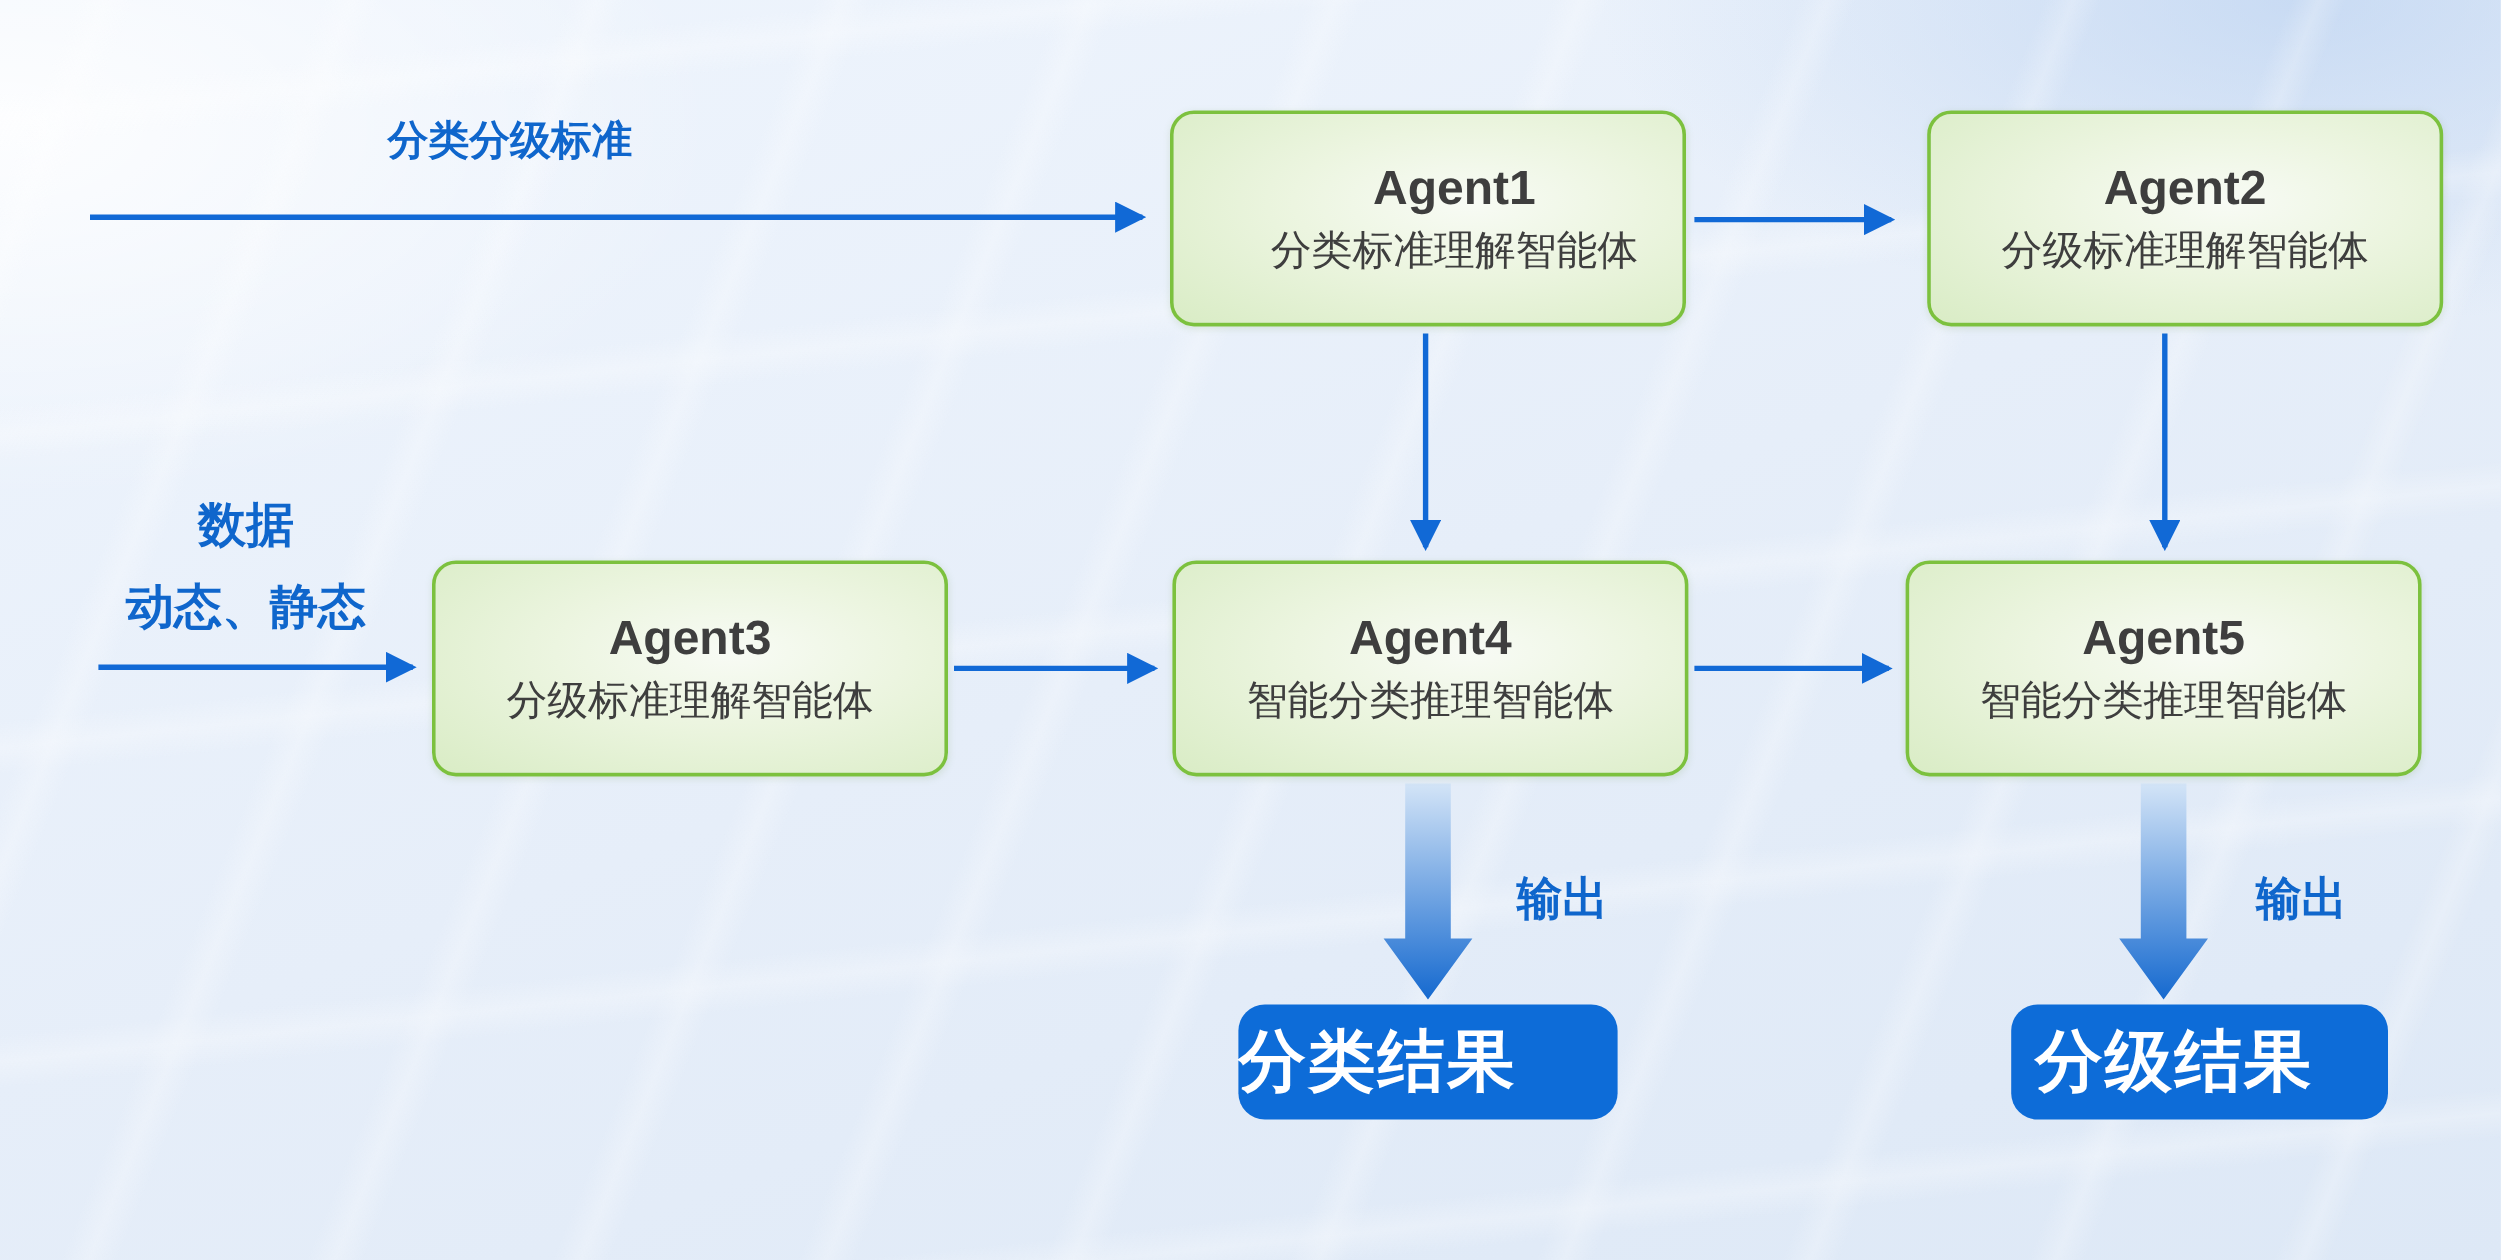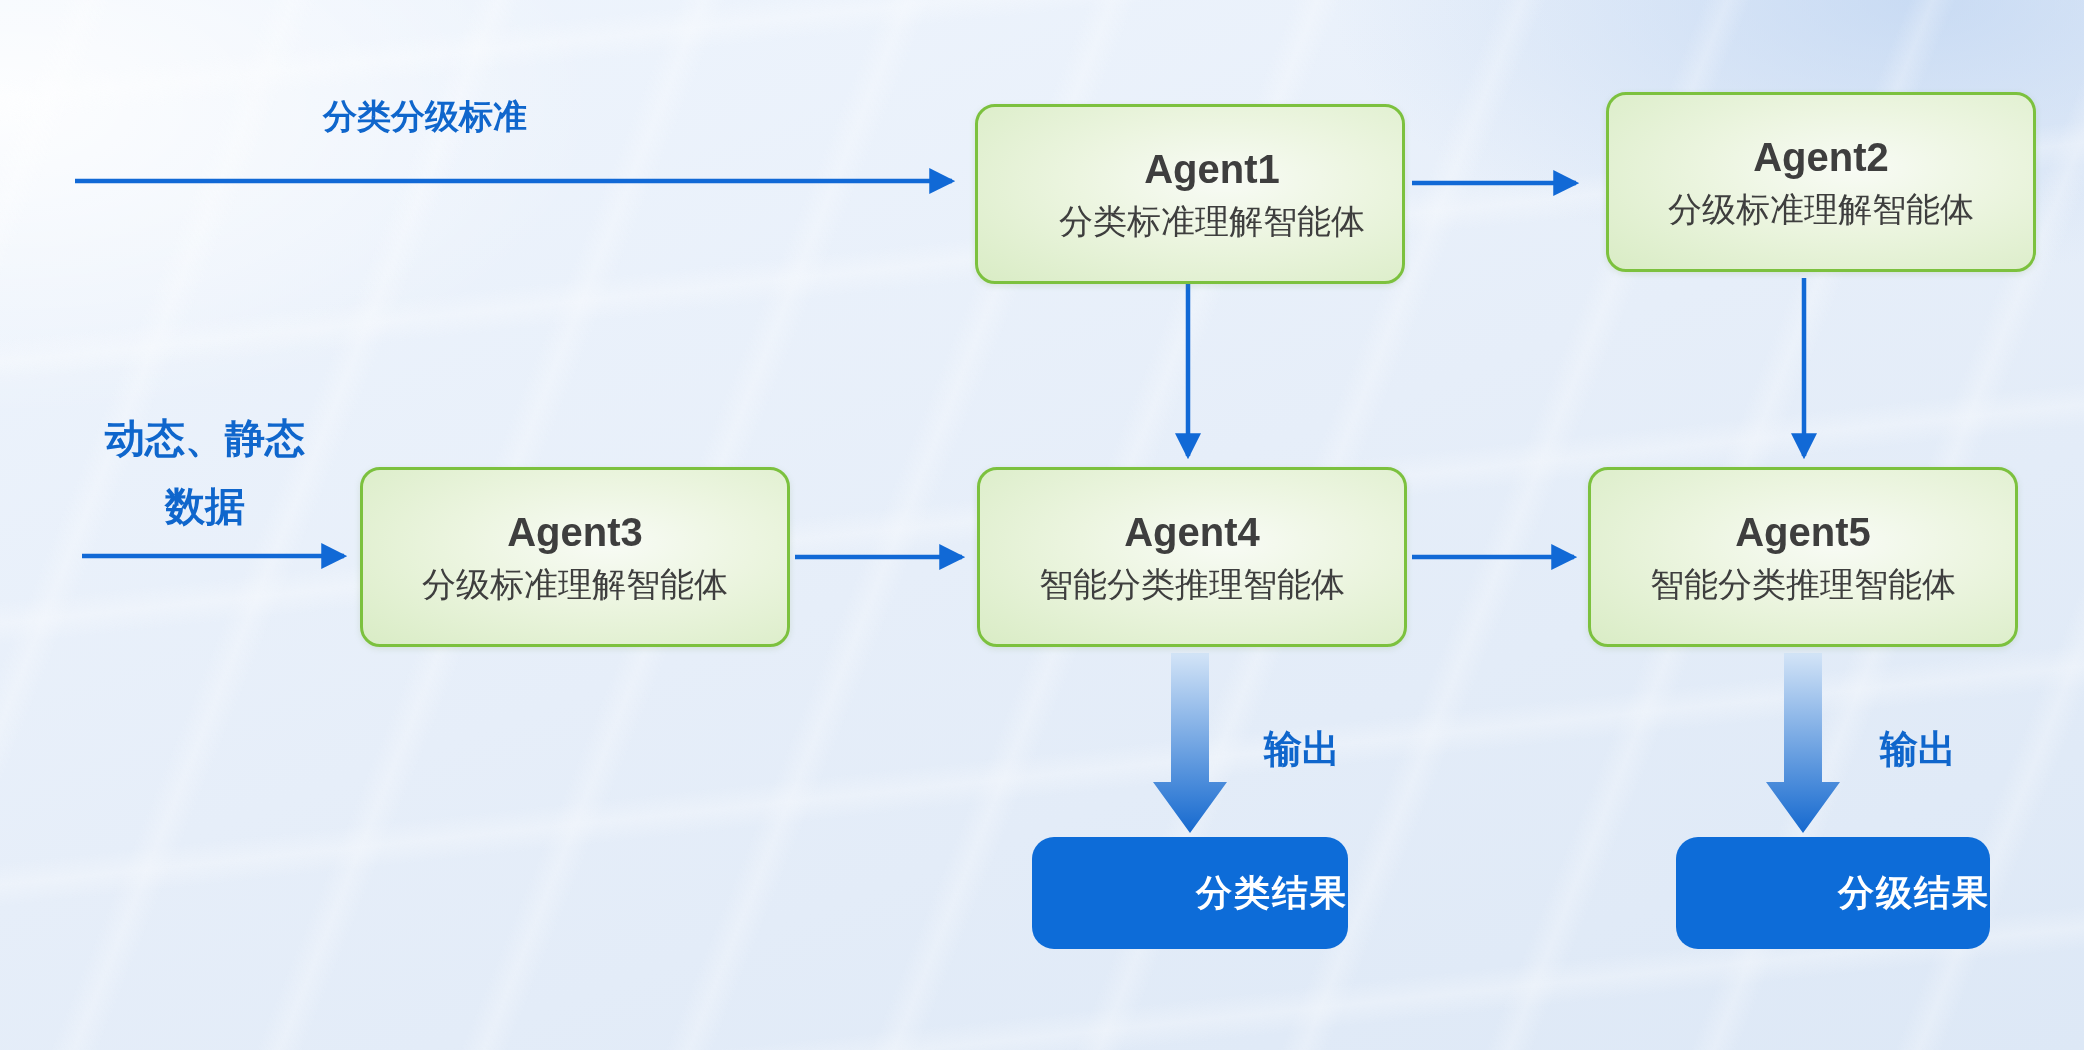--- a/index.html
+++ b/index.html
@@ -47,26 +47,26 @@
     color:#0f66cc;font-weight:700;
     text-align:center;
   }
   .label-top{left:240px;top:94px;width:370px;font-size:34px;}
   .label-left{left:60px;top:404px;width:290px;font-size:40px;line-height:1.7;}
   .label-output{font-size:38px;width:120px;}
   .label-output.out-left{left:1242px;top:724px;}
   .label-output.out-right{left:1858px;top:724px;}
   .result-button{
     position:absolute;z-index:2;
-    height:112px;box-sizing:border-box;
+    height:96px;box-sizing:border-box;
     border-radius:22px;
     background:#0d6cd8;
     color:#ffffff;
-    display:flex;align-items:center;justify-content:flex-end;
-    font-size:36px;font-weight:700;
+    display:flex;align-items:center;justify-content:flex-start;
+    font-size:56px;font-weight:700;
     letter-spacing:2px;
   }
   .result-left{left:1032px;top:837px;width:316px;}
   .result-right{left:1676px;top:837px;width:314px;padding-left:20px;}
 </style>
 </head>
 <body>
 
 <div class="canvas">
 
@@ -91,25 +91,25 @@
 
     <polygon points="1171,653 1209,653 1209,782 1227,782 1190,833 1153,782 1171,782" fill="url(#thickGrad)"></polygon>
     <polygon points="1784,653 1822,653 1822,782 1840,782 1803,833 1766,782 1784,782" fill="url(#thickGrad)"></polygon>
   </svg>
 
   <div class="flow-label label-top">
     <span>分类分级标准</span>
   </div>
 
   <div class="flow-label label-left">
+    <div>数据</div>
     <div>动态、静态</div>
-    <div>数据</div>
   </div>
 
-  <div class="agent-node" style="left:975px;top:104px;padding-left:44px;">
+  <div class="agent-node" style="left:975px;top:92px;padding-left:44px;">
     <div class="agent-title">Agent1</div>
     <div class="agent-subtitle">分类标准理解智能体</div>
   </div>
 
   <div class="agent-node" style="left:1590px;top:92px;margin-left:16px;">
     <div class="agent-title">Agent2</div>
     <div class="agent-subtitle">分级标准理解智能体</div>
   </div>
 
   <div class="agent-node" style="left:360px;top:467px;">

